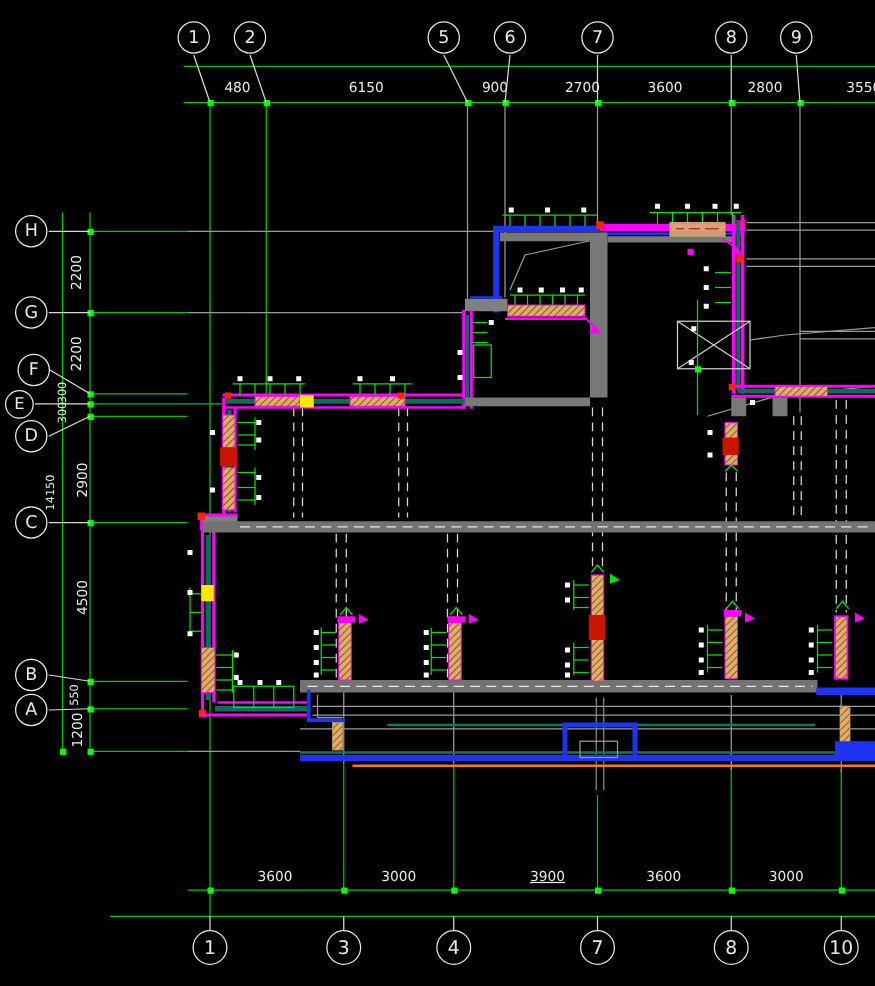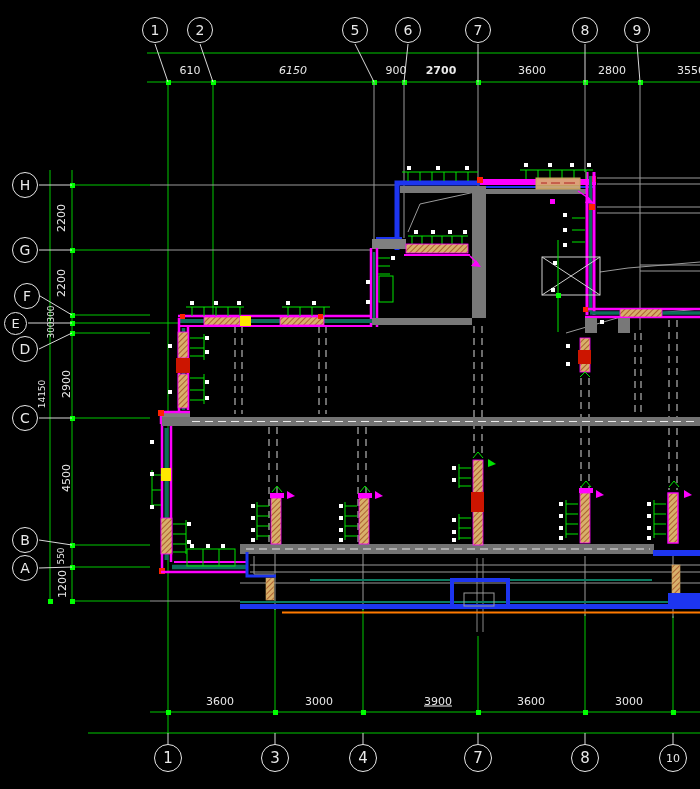--- a/index.html
+++ b/index.html
@@ -474,35 +474,35 @@
 <div class="bubble" style="left:395px;top:17px;width:26px;height:26px;">6</div>
 <div class="bubble" style="left:465px;top:17px;width:26px;height:26px;">7</div>
 <div class="bubble" style="left:572px;top:17px;width:26px;height:26px;">8</div>
 <div class="bubble" style="left:624px;top:17px;width:26px;height:26px;">9</div>
 
 <div class="bubble" style="left:154px;top:744px;width:28px;height:28px;font-size:15px;">1</div>
 <div class="bubble" style="left:261px;top:744px;width:28px;height:28px;font-size:15px;">3</div>
 <div class="bubble" style="left:349px;top:744px;width:28px;height:28px;font-size:15px;">4</div>
 <div class="bubble" style="left:464px;top:744px;width:28px;height:28px;font-size:15px;">7</div>
 <div class="bubble" style="left:571px;top:744px;width:28px;height:28px;font-size:15px;">8</div>
-<div class="bubble" style="left:659px;top:744px;width:28px;height:28px;font-size:11px;">10</div>
+<div class="bubble" style="left:659px;top:744px;width:28px;height:28px;font-size:15px;">10</div>
 
 <div class="bubble" style="left:12px;top:172px;width:26px;height:26px;">H</div>
 <div class="bubble" style="left:12px;top:237px;width:26px;height:26px;">G</div>
 <div class="bubble" style="left:14px;top:283px;width:26px;height:26px;">F</div>
 <div class="bubble" style="left:4px;top:312px;width:23px;height:23px;font-size:13px;">E</div>
 <div class="bubble" style="left:12px;top:336px;width:26px;height:26px;">D</div>
 <div class="bubble" style="left:12px;top:405px;width:26px;height:26px;">C</div>
 <div class="bubble" style="left:12px;top:527px;width:26px;height:26px;">B</div>
 <div class="bubble" style="left:12px;top:555px;width:26px;height:26px;">A</div>
 
-<div class="dim" style="left:190px;top:70px;">610</div>
-<div class="dim" style="left:293px;top:70px;font-style:italic;">6150</div>
+<div class="dim" style="left:190px;top:70px;">480</div>
+<div class="dim" style="left:293px;top:70px;">6150</div>
 <div class="dim" style="left:396px;top:70px;">900</div>
-<div class="dim" style="left:441px;top:70px;font-weight:bold;">2700</div>
+<div class="dim" style="left:466px;top:70px;">2700</div>
 <div class="dim" style="left:532px;top:70px;">3600</div>
 <div class="dim" style="left:612px;top:70px;">2800</div>
 <div class="dim" style="left:691px;top:70px;">3550</div>
 
 <div class="dim" style="left:220px;top:701px;">3600</div>
 <div class="dim" style="left:319px;top:701px;">3000</div>
 <div class="dim" style="left:438px;top:701px;text-decoration:underline;">3900</div>
 <div class="dim" style="left:531px;top:701px;">3600</div>
 <div class="dim" style="left:629px;top:701px;">3000</div>
 

